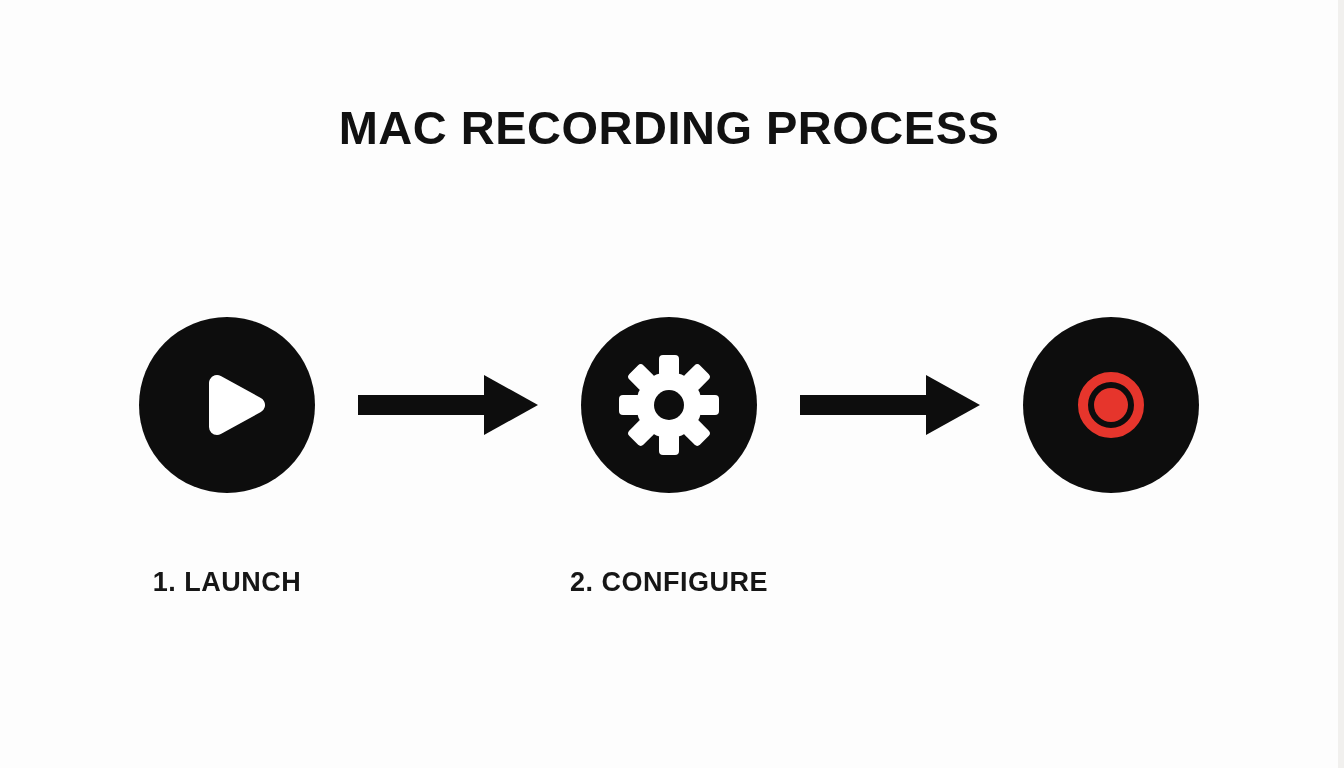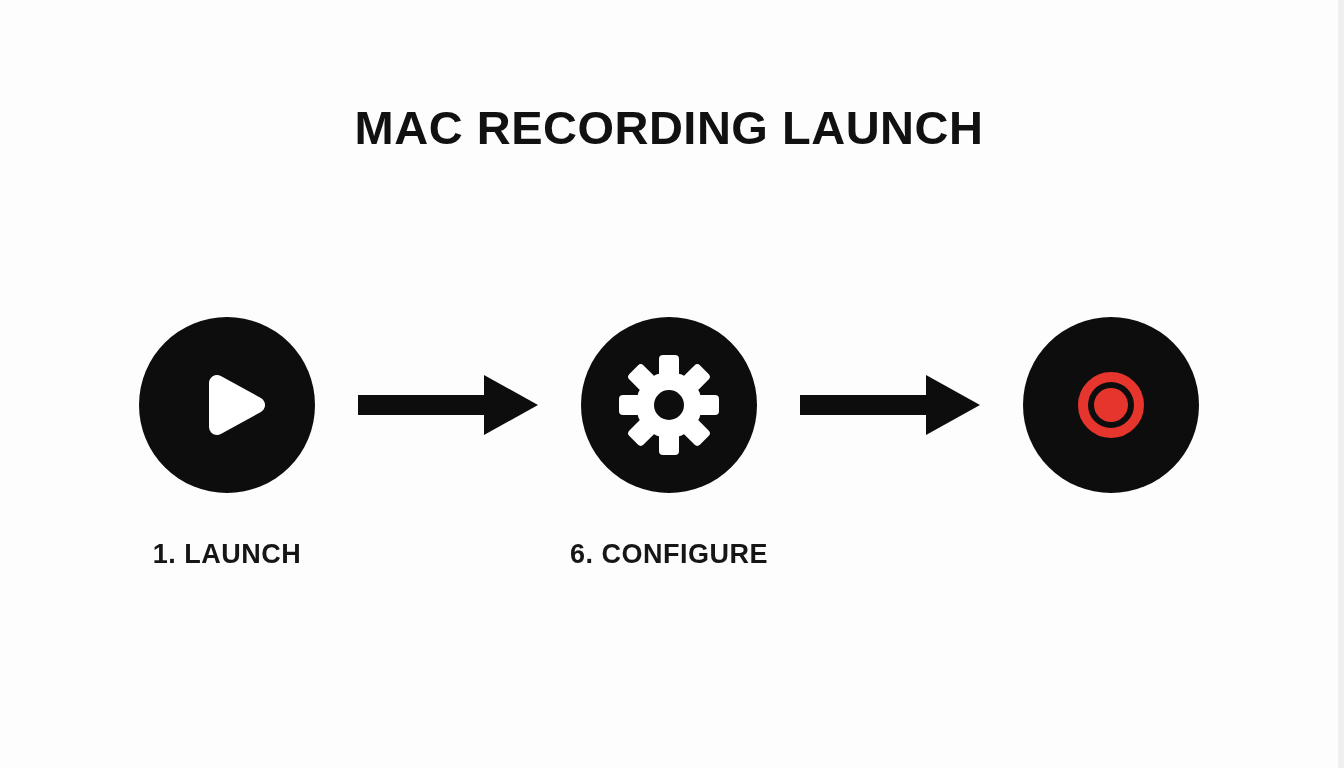--- a/index.html
+++ b/index.html
@@ -39,20 +39,21 @@
     justify-content: center;
     align-items: flex-start;
     gap: 28px;
   }
 
   .step {
     display: flex;
     flex-direction: column;
     align-items: center;
     width: 206px;
+    gap: 28px;
   }
 
   .circle {
     width: 176px;
     height: 176px;
     border-radius: 50%;
     background: #0d0d0d;
     display: flex;
     align-items: center;
     justify-content: center;
@@ -74,21 +75,21 @@
     width: 180px;
     height: 64px;
     flex: 0 0 auto;
   }
 </style>
 </head>
 <body>
 
 <div class="canvas">
 
-  <div class="title">MAC RECORDING LAUNCH</div>
+  <div class="title">MAC RECORDING PROCESS</div>
 
   <div class="flow-row">
 
     <div class="step">
       <div class="circle">
         <span>
           <svg width="120" height="120" viewBox="0 0 120 120">
             <polygon points="50,38 50,82 90,60" fill="#ffffff" stroke="#ffffff" stroke-width="16" stroke-linejoin="round"></polygon>
           </svg>
         </span>
@@ -113,21 +114,21 @@
               <rect x="50" y="10" width="20" height="22" rx="4" transform="rotate(180,60,60)"></rect>
               <rect x="50" y="10" width="20" height="22" rx="4" transform="rotate(225,60,60)"></rect>
               <rect x="50" y="10" width="20" height="22" rx="4" transform="rotate(270,60,60)"></rect>
               <rect x="50" y="10" width="20" height="22" rx="4" transform="rotate(315,60,60)"></rect>
               <circle cx="60" cy="60" r="33"></circle>
             </g>
             <circle cx="60" cy="60" r="15" fill="#0d0d0d"></circle>
           </svg>
         </span>
       </div>
-      <div class="step-label">6. CONFIGURE</div>
+      <div class="step-label">2. CONFIGURE</div>
     </div>
 
     <svg class="arrow" viewBox="0 0 180 64">
       <rect x="0" y="22" width="130" height="20" fill="#0d0d0d"></rect>
       <polygon points="126,2 180,32 126,62" fill="#0d0d0d"></polygon>
     </svg>
 
     <div class="step">
       <div class="circle">
         <span>

